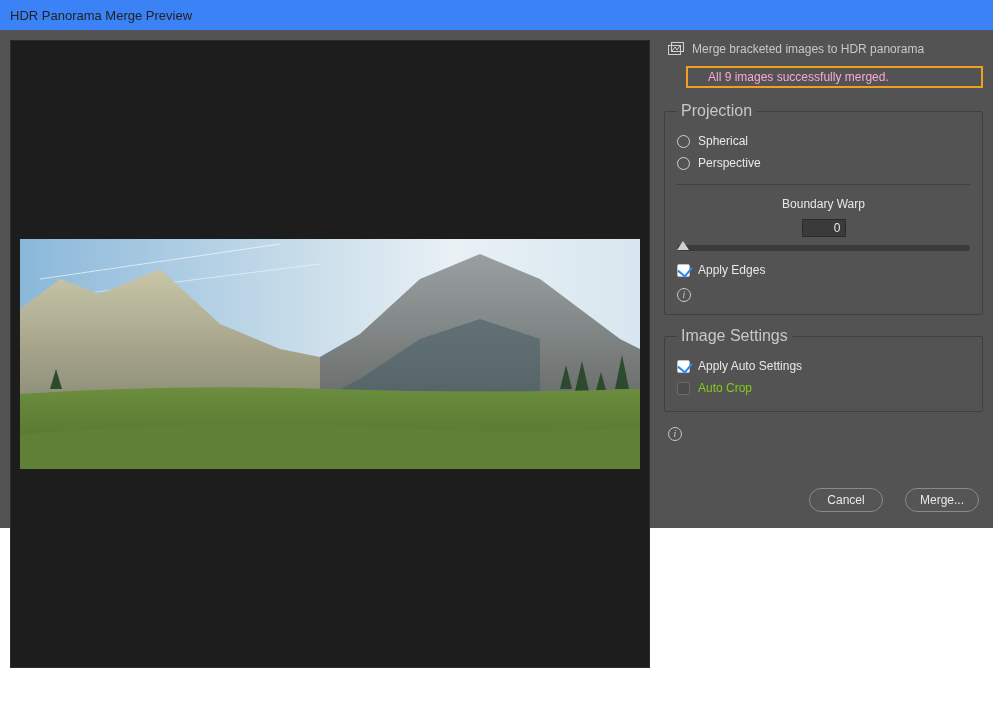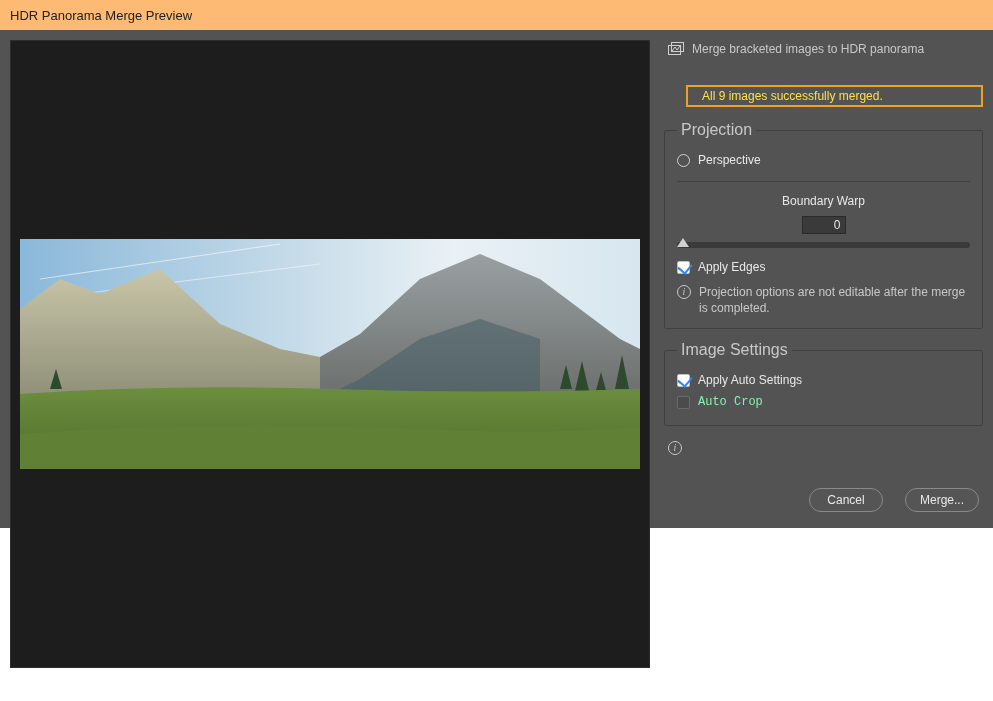--- a/index.html
+++ b/index.html
@@ -23,21 +23,21 @@
     width: 993px;
     height: 701px;
     background: #fff;
     font-family: "Segoe UI", Tahoma, Arial, sans-serif;
     font-size: 12px;
     color: var(--text);
     overflow: hidden;
   }
   .titlebar {
     height: 30px;
-    background: #fdba74;
+    background: #3b82f6;
     color: #222;
     display: flex;
     align-items: center;
     padding: 0 10px;
     font-size: 13px;
   }
   .app {
     position: relative;
     width: 100%;
     height: 498px;
@@ -71,24 +71,24 @@
     display: flex;
     flex-direction: column;
     gap: 8px;
   }
   .merge-header {
     display:flex; align-items:center; gap:8px; padding: 2px 4px;
   }
   .merge-header .lbl { color: var(--text-dim); }
   .status {
     display:inline-block;
-    margin: 19px 0 2px 22px;
-    padding: 2px 14px;
+    margin: 0 0 2px 22px;
+    padding: 2px 20px;
     border: 2px solid var(--highlight-border);
-    color: #fde047;
+    color: #f9a8d4;
     font-size: 12px;
   }
 
   fieldset.section {
     border: 1px solid var(--fieldset-line);
     border-radius: 2px;
     padding: 10px 12px 12px 12px;
     margin: 4px 0 0 0;
   }
   fieldset.section legend {
@@ -113,21 +113,21 @@
     width:13px; height:13px; border:1px solid #c0c0c0; background:#fff; flex:0 0 auto;
     position:relative; border-radius:2px;
   }
   .check.checked { background:#fff; }
   .check.checked::after {
     content:""; position:absolute; left:2px; top:-1px; width:8px; height:10px;
     border-right:2px solid var(--accent); border-bottom:2px solid var(--accent);
     transform: rotate(40deg);
   }
   .check.disabled { border-color:#6a6a6a; background:#4b4b4b; }
-  .lbl-disabled { color: #86efac; font-family: Liberation Mono, monospace; }
+  .lbl-disabled { color: #84cc16; }
 
   .hr { border-top:1px solid var(--fieldset-line); margin:10px 0; }
 
   .bw-row {
     display:flex; align-items:center; justify-content:space-between; gap:8px;
     padding: 2px 0;
     flex-direction: column;
   }
   .bw-input {
     width: 44px; height:18px; background: var(--input-bg); color:#e8e8e8;
@@ -233,41 +233,44 @@
       </span>
       <span class="lbl">Merge bracketed images to HDR panorama</span>
     </div>
     <span class="status">All 9 images successfully merged.</span>
 
     <fieldset class="section">
       <legend>Projection</legend>
 
       <div class="radio-row">
         <span class="radio"></span>
+        <span>Spherical</span>
+      </div>
+      <div class="radio-row">
+        <span class="radio"></span>
         <span>Perspective</span>
       </div>
 
       <div class="hr"></div>
 
       <div class="bw-row">
         <span>Boundary Warp</span>
         <input class="bw-input" value="0" style="">
       </div>
       <div class="slider">
         <span class="handle"></span>
       </div>
 
       <div class="check-row">
         <span class="check checked"></span>
         <span>Apply Edges</span>
       </div>
 
       <div class="info-row">
         <span class="info-icon">i</span>
-        <span class="txt">Projection options are not editable after the merge is completed.</span>
       </div>
     </fieldset>
 
     <fieldset class="section">
       <legend>Image Settings</legend>
 
       <div class="check-row">
         <span class="check checked"></span>
         <span>Apply Auto Settings</span>
       </div>

